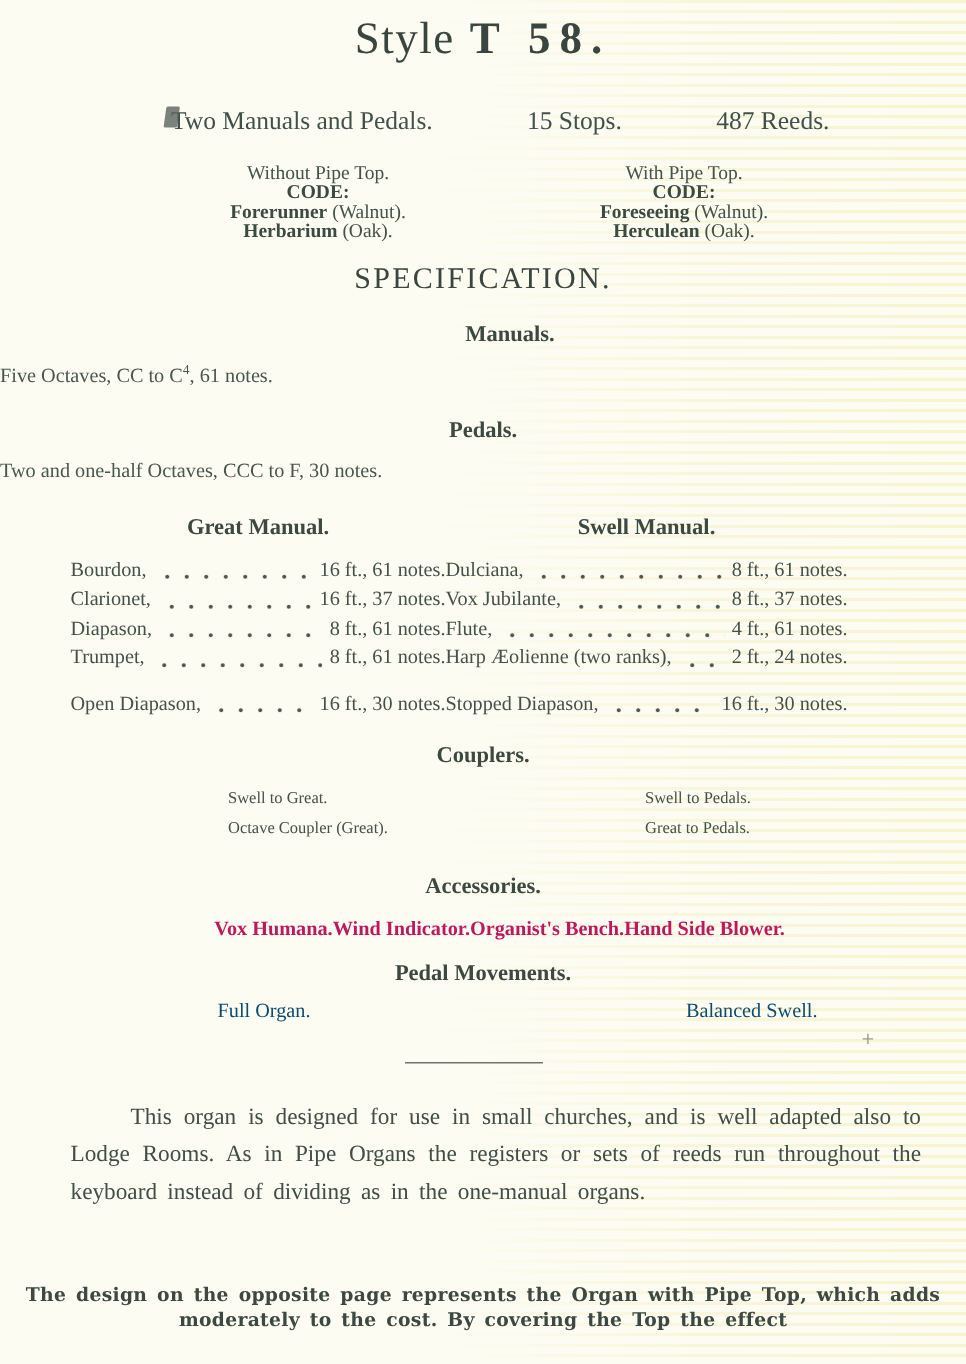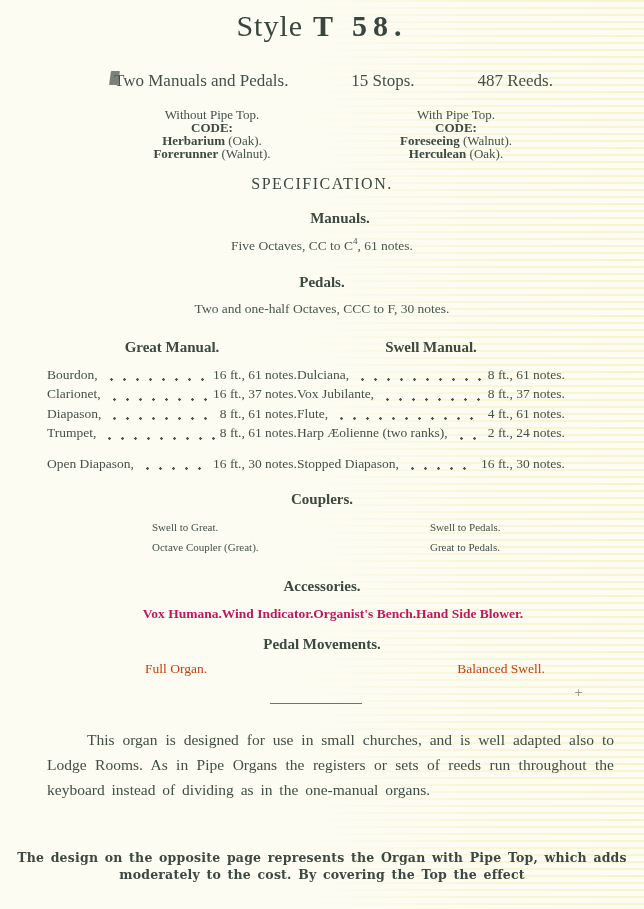--- a/index.html
+++ b/index.html
@@ -34,23 +34,23 @@
 
   
   .subheader{display:flex;justify-content:space-between;padding:0 91px 0 114px;margin-top:26px;font-size:17px;color:#41504a;}
 
   
   .codes{display:flex;justify-content:space-between;padding:0 66px 0 90px;margin-top:17px;}
   .code-block{width:250px;text-align:center;font-size:13px;line-height:13px;color:#44524a;}
   .code-block b{color:#3c4a42;}
 
   
-  .spec-heading{margin-top:15px;text-align:center;font-size:16px;letter-spacing:1.5px;color:#3a463f;}
+  .spec-heading{margin-top:15px;text-align:center;font-size:20px;letter-spacing:1.5px;color:#3a463f;}
   .sec-heading{text-align:center;font-weight:bold;font-size:15px;color:#3c4840;}
-  .center-line{text-align:center;font-size:13.5px;color:#49564f;}
+  .center-line{font-size:13.5px;color:#49564f;}
 
   
   .stop-cols{display:flex;justify-content:flex-start;padding:0 14px 0 47px;}
   .stop-col-left{width:250px;}
   .stop-col-right{width:268px;}
   .manual-heads{margin-top:22px;}
   .stop-rows{margin-top:9px;}
   .stop-row{display:flex;align-items:baseline;font-size:13.5px;line-height:19.5px;color:#44514a;white-space:nowrap;}
   .leader{flex:1;align-self:flex-end;height:12px;margin:0 5px 2px 7px;
     background-image:radial-gradient(circle, #4b564f 1.05px, rgba(75,86,79,0) 1.5px);
@@ -59,21 +59,21 @@
 
   
   .coupler-cols{display:flex;margin-top:9px;font-size:11px;line-height:20px;color:#44514a;}
   .coupler-left{margin-left:152px;width:230px;}
   .coupler-right{margin-left:48px;}
 
   
   .accessories-row{display:flex;justify-content:center;padding:0 24px 0 46px;margin-top:11px;font-size:13.5px;color:#be185d;font-weight:bold;}
 
   
-  .movements-row{display:flex;padding:0 99px 0 145px;margin-top:8px;font-size:13.5px;color:#c2410c;}
+  .movements-row{display:flex;padding:0 99px 0 145px;margin-top:8px;font-size:13.5px;color:#0c4a6e;}
   .movements-row .right{margin-left:auto;}
 
   
   .divider{margin:26px 0 0 270px;width:92px;height:0;border-top:1.5px solid #6b756d;}
 
   
   .body-par{margin:23px 30px 0 47px;font-size:15.5px;line-height:25px;text-align:justify;text-indent:40px;word-spacing:3px;color:#414e47;}
 
   
   .footer{margin-top:47px;text-align:center;font-family:"DejaVu Serif", serif;font-weight:bold;font-size:12.5px;line-height:17px;color:#3c4841;letter-spacing:.2px;word-spacing:2px;}
@@ -96,22 +96,22 @@
     <div class="subheader">
       <span>Two Manuals and Pedals.</span>
       <span>15 Stops.</span>
       <span>487 Reeds.</span>
     </div>
 
     <div class="codes">
       <div class="code-block">
         <div>Without Pipe Top.</div>
         <div><b>CODE:</b></div>
+        <div><b>Forerunner</b><span> (Walnut).</span></div>
         <div><b>Herbarium</b><span> (Oak).</span></div>
-        <div><b>Forerunner</b><span> (Walnut).</span></div>
       </div>
       <div class="code-block">
         <div>With Pipe Top.</div>
         <div><b>CODE:</b></div>
         <div><b>Foreseeing</b><span> (Walnut).</span></div>
         <div><b>Herculean</b><span> (Oak).</span></div>
       </div>
     </div>
 
     <div class="spec-heading">SPECIFICATION.</div>

